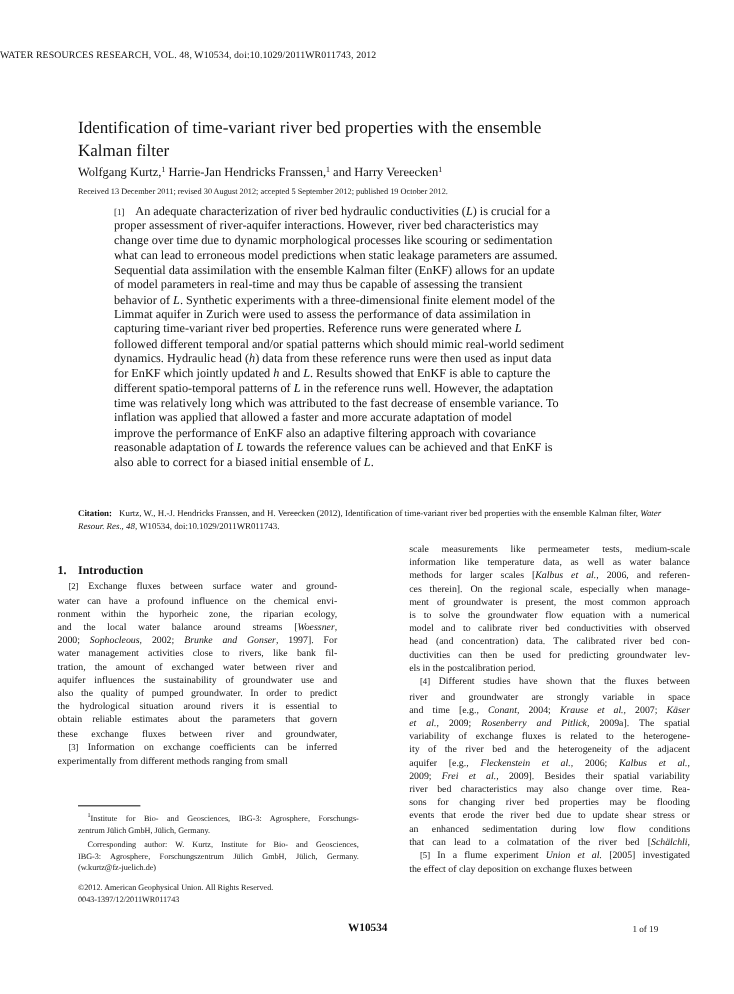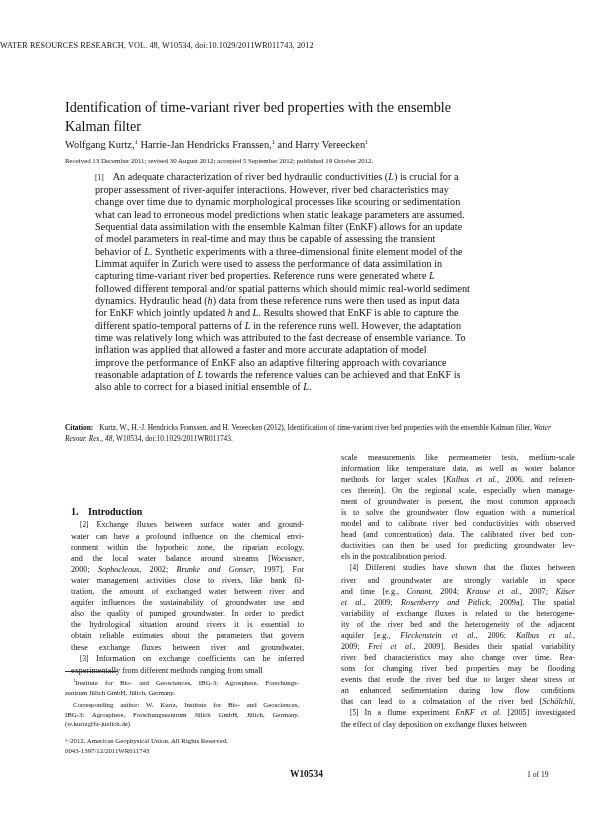--- a/index.html
+++ b/index.html
@@ -12,21 +12,21 @@
   .authors sup { font-size: 6.5px; vertical-align: 4px; }
   .dates { top: 157px; left: 65px; font-size: 6.9px; white-space: nowrap; }
   .abstract { top: 170.5px; left: 65px; width: 490px; font-size: 10.2px; line-height: 12.35px; }
   .abstract .line { white-space: nowrap; display: block; margin-left: 30px; }
   .pnum { font-size: 7.5px; }
   .citation { top: 422px; left: 65px; width: 486px; font-size: 7.4px; line-height: 11px; text-align: justify; }
   .citation b { font-weight: bold; margin-right: 4px; }
   .col { font-size: 8.2px; line-height: 11.05px; text-align: justify; }
   .col .l { display: block; white-space: nowrap; text-align-last: justify; }
   .col .l.last { text-align-last: left; }
-  .left-col { top: 470px; left: 71px; width: 233px; margin-top: 36px; }
+  .left-col { top: 470px; left: 48px; width: 233px; }
   .right-col { top: 452px; left: 317px; width: 234px; margin-left: 24px; }
   .sec-head { font-weight: bold; font-size: 10px; line-height: 12px; margin-bottom: 1px; }
   .sec-head .num { display: inline-block; width: 17px; }
   .ind { padding-left: 9px; }
   .footnote-rule { top: 671px; left: 65px; width: 52px; height: 0; border-top: 0.7px solid #333; }
   .footnotes { top: 676px; left: 65px; width: 234px; font-size: 6.8px; line-height: 9.6px; text-align: justify; }
   .footnotes p { margin: 0 0 3px 0; }
   .footnotes .fl { display: block; white-space: nowrap; text-align-last: justify; }
   .footnotes .fl.last { text-align-last: left; }
   .copyright { top: 736px; left: 65px; font-size: 6.8px; line-height: 9.6px; }
@@ -115,24 +115,24 @@
       <span class="l ind"><span style="font-size:7.2px">[4]</span>  Different studies have shown that the fluxes between</span>
       <span class="l">river and groundwater are strongly variable in space</span>
       <span class="l">and time [e.g., <i>Conant</i>, 2004; <i>Krause et al.</i>, 2007; <i>Käser</i></span>
       <span class="l"><i>et al.</i>, 2009; <i>Rosenberry and Pitlick</i>, 2009a]. The spatial</span>
       <span class="l">variability of exchange fluxes is related to the heterogene-</span>
       <span class="l">ity of the river bed and the heterogeneity of the adjacent</span>
       <span class="l">aquifer [e.g., <i>Fleckenstein et al.</i>, 2006; <i>Kalbus et al.</i>,</span>
       <span class="l">2009; <i>Frei et al.</i>, 2009]. Besides their spatial variability</span>
       <span class="l">river bed characteristics may also change over time. Rea-</span>
       <span class="l">sons for changing river bed properties may be flooding</span>
-      <span class="l">events that erode the river bed due to larger shear stress or</span>
+      <span class="l">events that erode the river bed due to update shear stress or</span>
       <span class="l">an enhanced sedimentation during low flow conditions</span>
       <span class="l">that can lead to a colmatation of the river bed [<i>Schälchli</i>,</span>
-      <span class="l ind"><span style="font-size:7.2px">[5]</span>  In a flume experiment <i>EnKF et al.</i> [2005] investigated</span>
+      <span class="l ind"><span style="font-size:7.2px">[5]</span>  In a flume experiment <i>Union et al.</i> [2005] investigated</span>
       <span class="l last">the effect of clay deposition on exchange fluxes between</span>
     </div>
 </div>
 
 <div class="abs footnote-rule"></div>
 
 <div class="abs footnotes">
   <p>
     <span class="fl" style="padding-left:8px;"><sup style="font-size:5px;vertical-align:3px;">1</sup><span>Institute for Bio- and Geosciences, IBG-3: Agrosphere, Forschungs-</span></span>
     <span class="fl last">zentrum Jülich GmbH, Jülich, Germany.</span>

